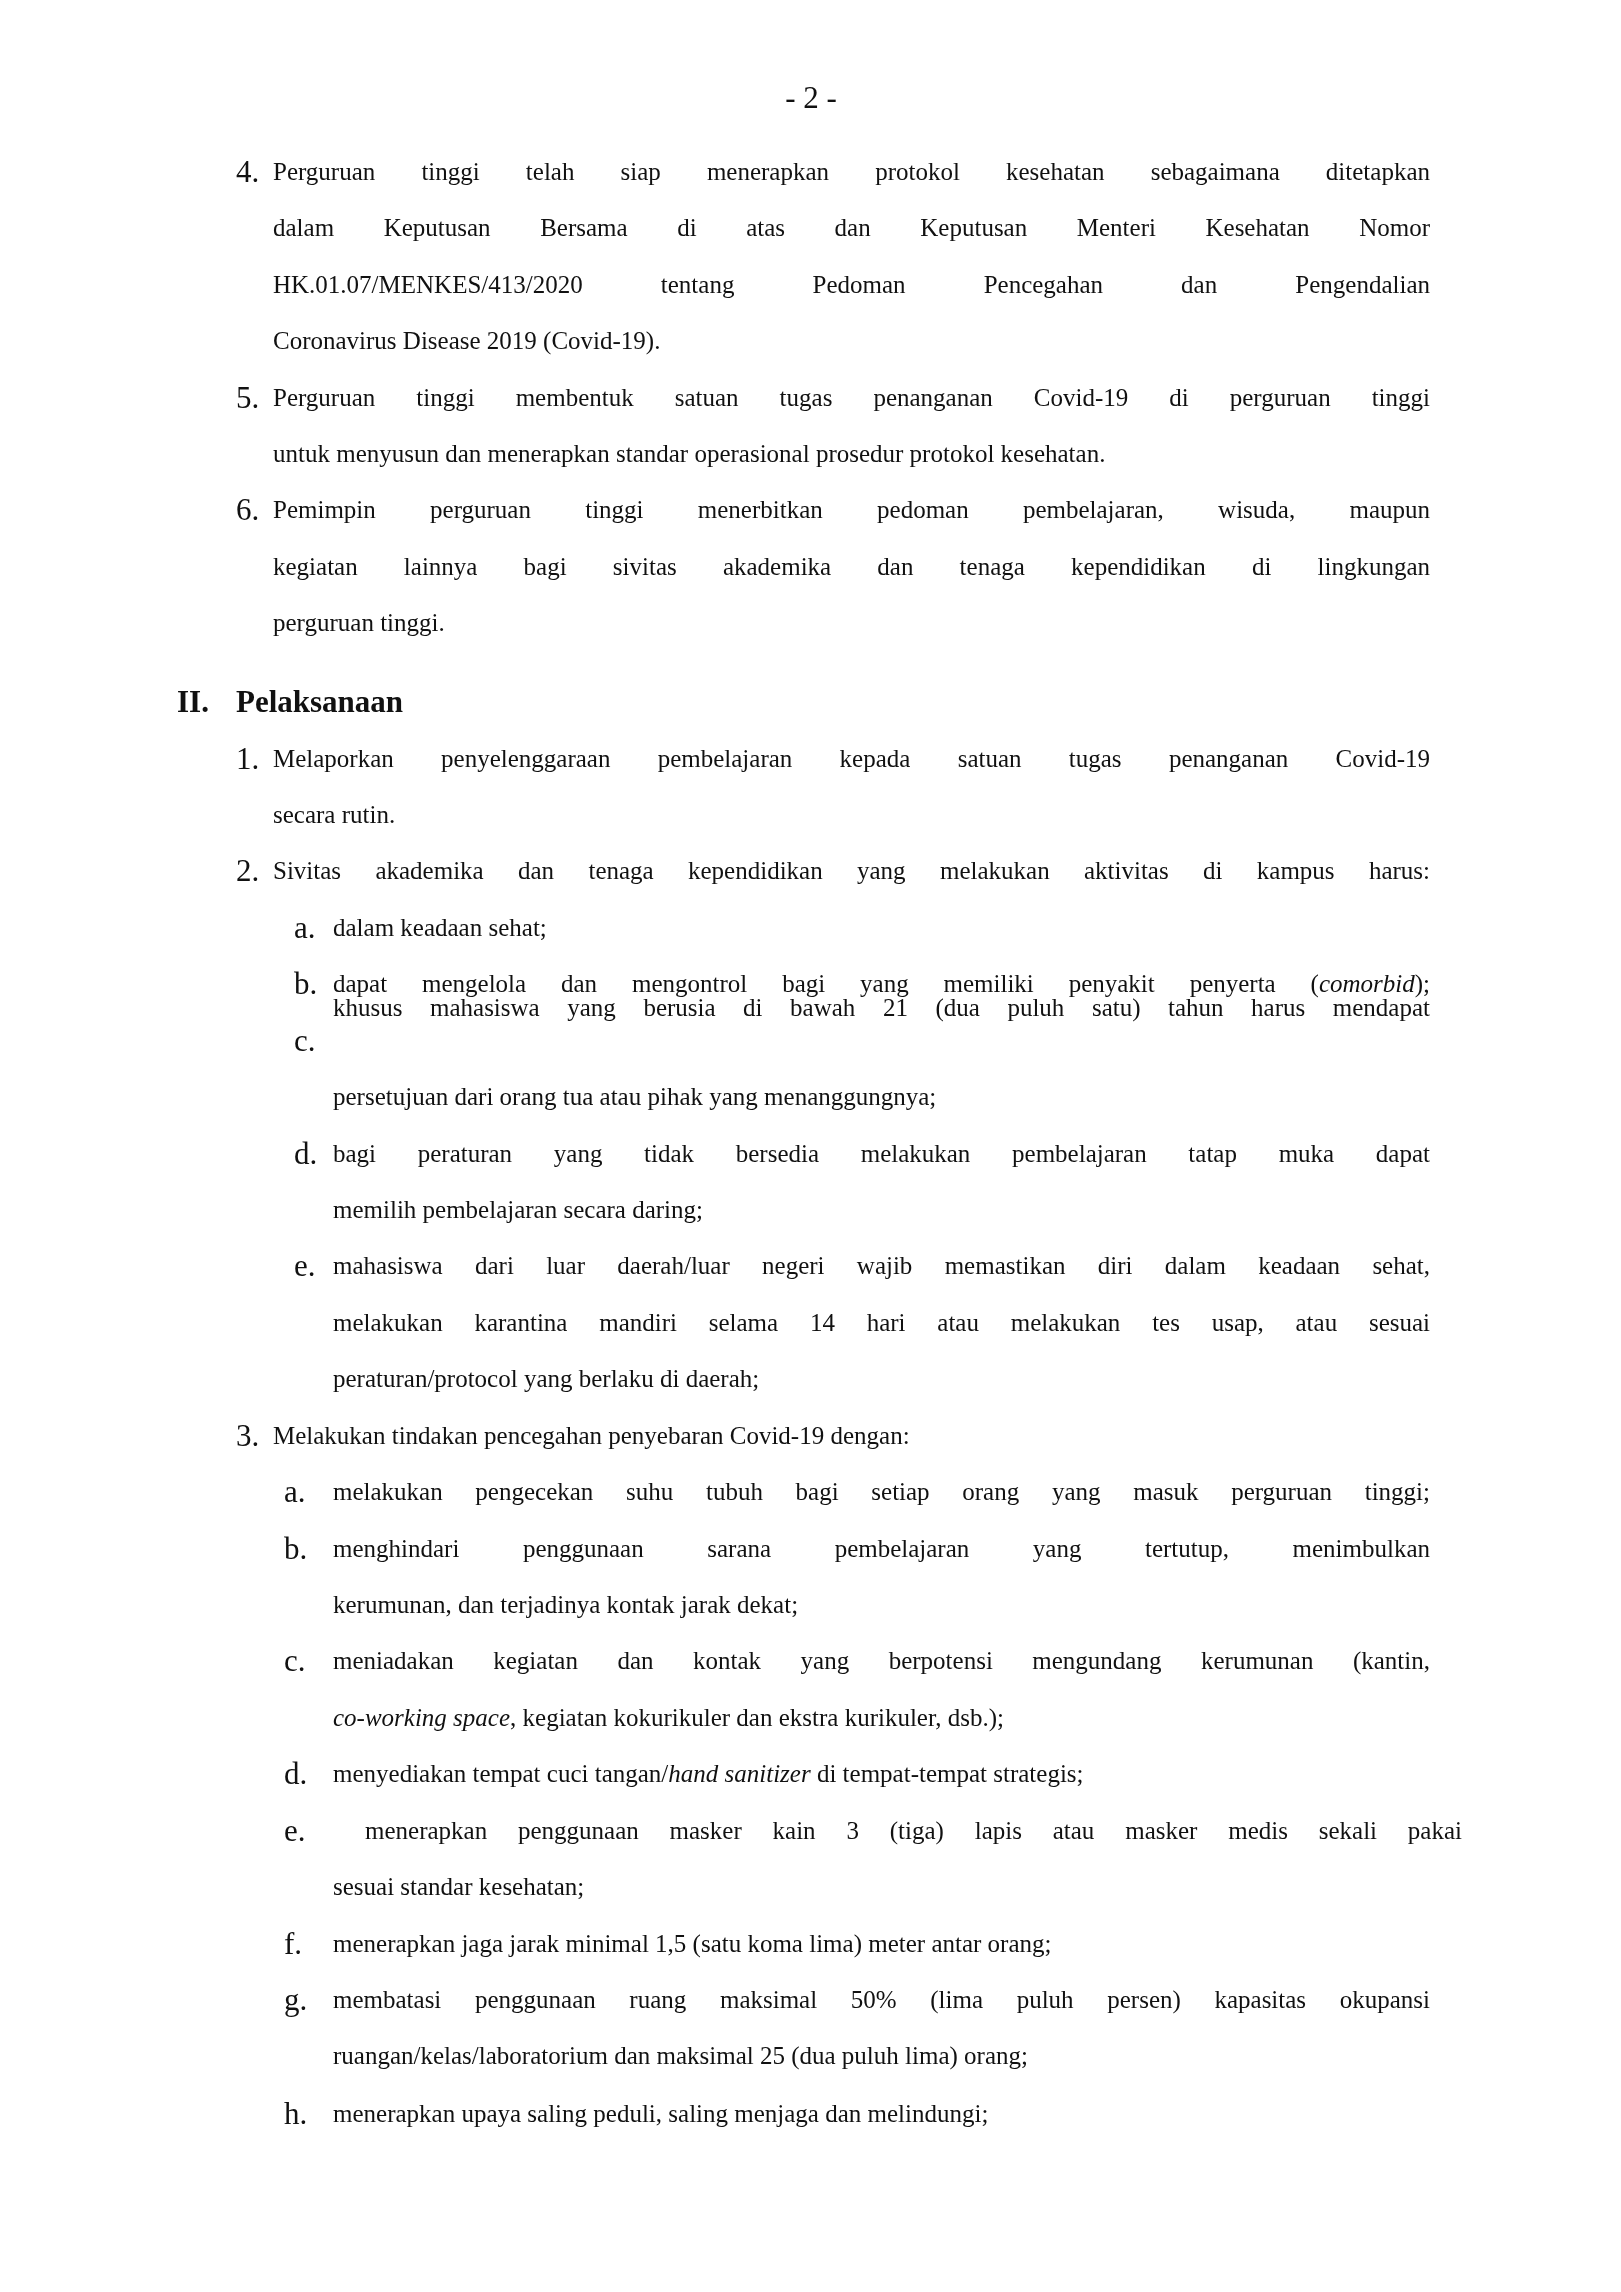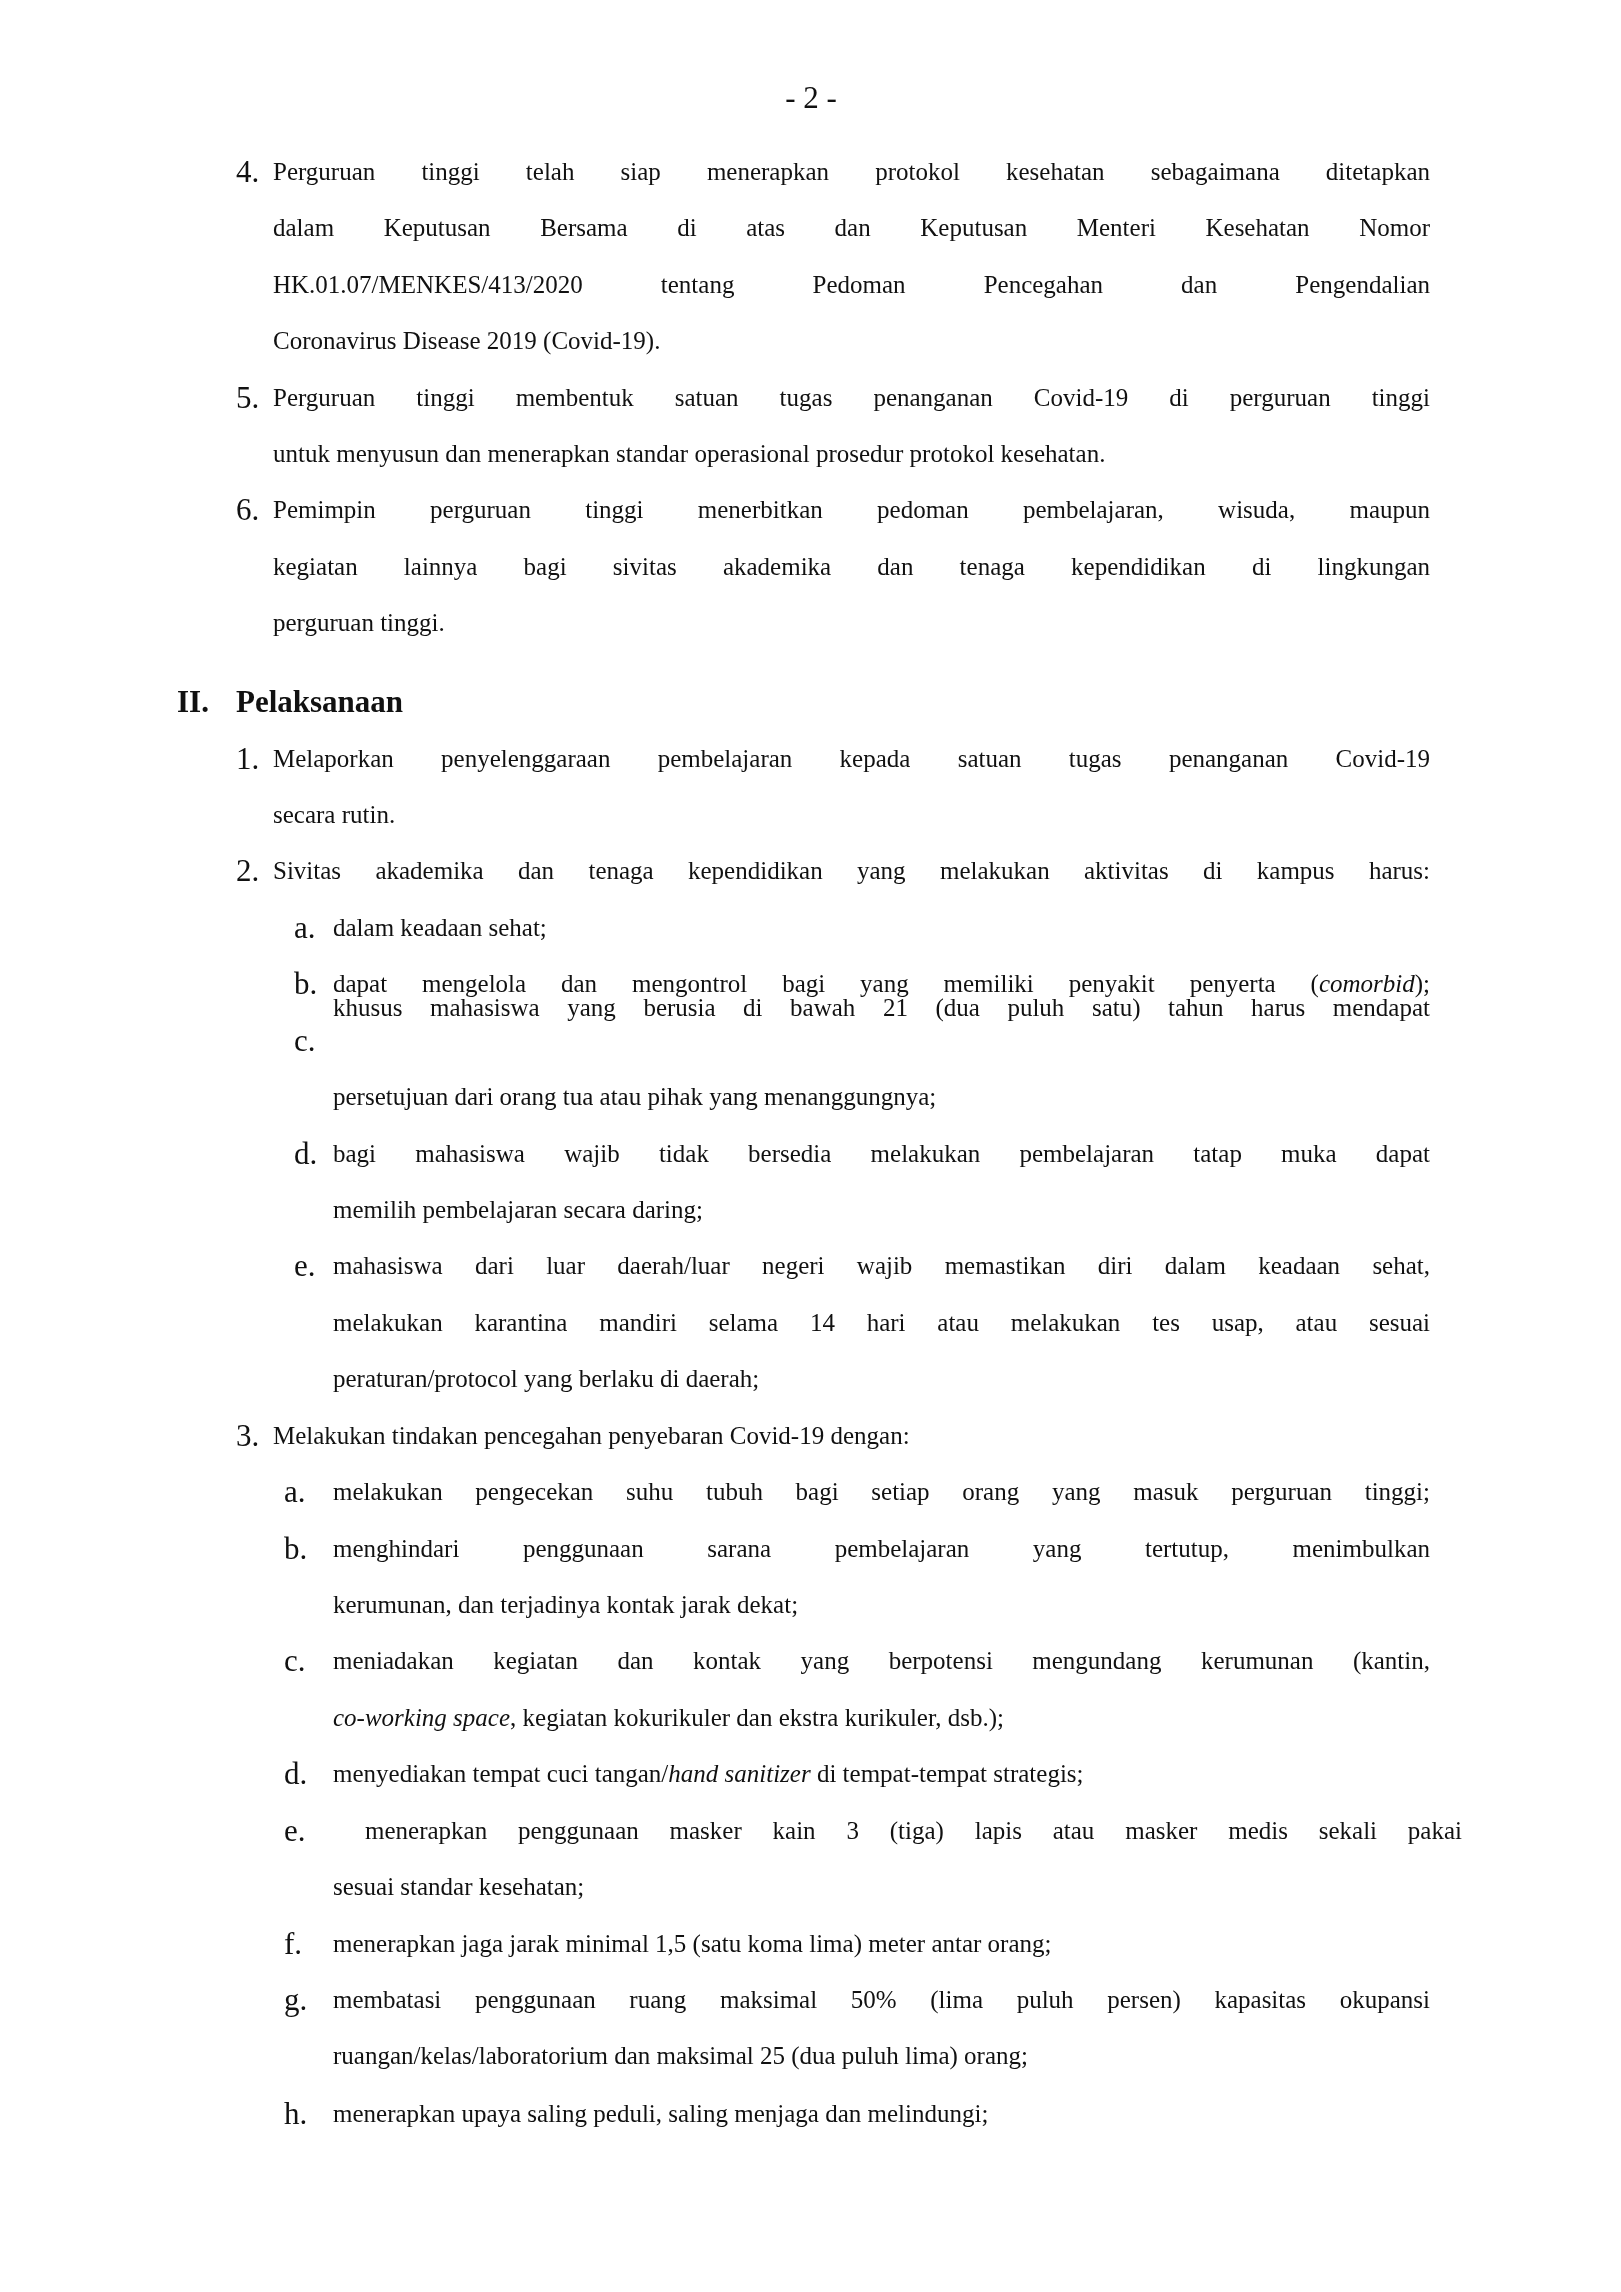--- a/index.html
+++ b/index.html
@@ -81,21 +81,21 @@
   <div class="line" style="left:333px; top:910px;">dalam keadaan sehat;</div>
 
   <div class="label" style="left:294px; top:966px;">b.</div>
   <div class="line justify" style="left:333px; top:966px; width:1097px;"><span>dapat mengelola dan mengontrol bagi yang memiliki penyakit penyerta (</span><em>comorbid</em><span>);</span></div>
 
   <div class="label" style="left:294px; top:1023px;">c.</div>
   <div class="line justify" style="left:333px; top:990px; width:1097px;">khusus mahasiswa yang berusia di bawah 21 (dua puluh satu) tahun harus mendapat</div>
   <div class="line" style="left:333px; top:1079px;">persetujuan dari orang tua atau pihak yang menanggungnya;</div>
 
   <div class="label" style="left:294px; top:1136px;">d.</div>
-  <div class="line justify" style="left:333px; top:1136px; width:1097px;">bagi mahasiswa wajib tidak bersedia melakukan pembelajaran tatap muka dapat</div>
+  <div class="line justify" style="left:333px; top:1136px; width:1097px;">bagi peraturan yang tidak bersedia melakukan pembelajaran tatap muka dapat</div>
   <div class="line" style="left:333px; top:1192px;">memilih pembelajaran secara daring;</div>
 
   <div class="label" style="left:294px; top:1248px;">e.</div>
   <div class="line justify" style="left:333px; top:1248px; width:1097px;">mahasiswa dari luar daerah/luar negeri wajib memastikan diri dalam keadaan sehat,</div>
   <div class="line justify" style="left:333px; top:1305px; width:1097px;">melakukan karantina mandiri selama 14 hari atau melakukan tes usap, atau sesuai</div>
   <div class="line" style="left:333px; top:1361px;">peraturan/protocol yang berlaku di daerah;</div>
 
   <div class="label" style="left:236px; top:1418px;">3.</div>
   <div class="line" style="left:273px; top:1418px;">Melakukan tindakan pencegahan penyebaran Covid-19 dengan:</div>
 

